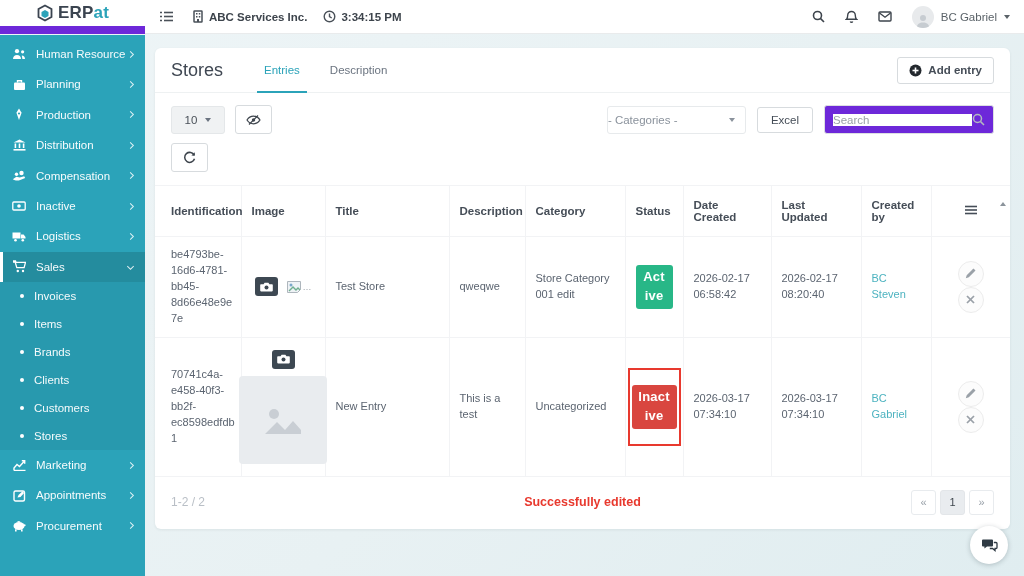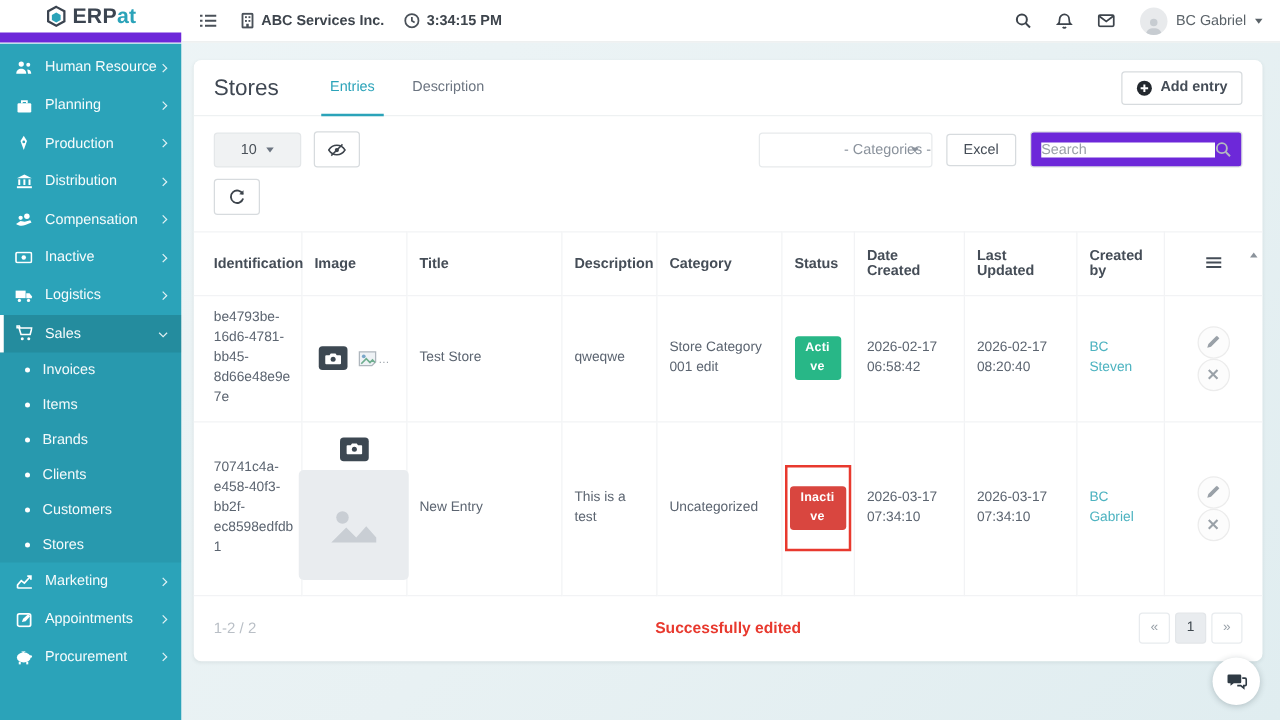--- a/index.html
+++ b/index.html
@@ -39,41 +39,41 @@
   .tabs { display:flex; height:100%; }
   .tab { display:flex; align-items:center; padding:0 15px; font-size:11.5px; color:#6b7480; cursor:pointer; position:relative; }
   .tab.active { color:#2ba3b9; }
   .tab.active::after { content:""; position:absolute; left:8px; right:8px; bottom:-1px; height:2px; background:#2ba3b9; }
   .btn { display:inline-flex; align-items:center; gap:6px; border:1px solid #d7dbde; background:#fff; border-radius:3px; font-size:11.5px; color:#454d57; padding:6px 11px; cursor:pointer; font-family:inherit; }
   .add-entry { margin-left:auto; font-weight:bold; }
   
   .toolbar { padding:12px 16px 0; }
   .t-row { display:flex; align-items:center; }
   .sel { display:inline-flex; align-items:center; justify-content:center; gap:8px; height:28px; border-radius:3px; font-size:11.5px; cursor:pointer; }
-  .sel-size { width:70px; background:#f0f2f3; border:1px solid #e4e7e9; color:#4a5159; }
+  .sel-size { width:54px; background:#f0f2f3; border:1px solid #e4e7e9; color:#4a5159; }
   .icon-btn { width:37px; height:29px; border:1px solid #d7dbde; background:#fff; border-radius:3px; display:inline-flex; align-items:center; justify-content:center; color:#4a5159; cursor:pointer; }
   .eye-btn { margin-left:10px; }
   .t-right { margin-left:auto; display:flex; align-items:center; }
-  .sel-cat { width:139px; border:1px solid #e7eaec; color:#8a929c; justify-content:flex-end; position:relative; }
+  .sel-cat { width:139px; border:1px solid #e7eaec; color:#8a929c; justify-content:flex-start; position:relative; }
   .sel-cat .caret-down { border-top-color:#8a929c; position:absolute; right:10px; }
   .excel-btn { margin-left:11px; padding:6px 13px; }
   .search-wrap { margin-left:11px; width:170px; height:29px; border:1px solid #dcdfe2; border-radius:3px; display:flex; align-items:center; padding:0 8px; background:#6d28d9; }
   .search-wrap input { border:none; outline:none; flex:1; font-size:11.5px; color:#5b6470; font-family:inherit; min-width:0; }
   .search-wrap input::placeholder { color:#9aa1a8; }
   .refresh-row { margin-top:9px; }
   
   table { width:100%; border-collapse:collapse; table-layout:fixed; margin-top:13px; }
   th, td { border:1px solid #f2f3f5; vertical-align:middle; }
   th { font-size:11.5px; font-weight:bold; color:#454d57; text-align:left; padding:13px 10px; }
   td { font-size:11px; color:#5b6470; padding:10px; overflow-wrap:anywhere; line-height:1.45; }
   th:first-child, td:first-child { border-left:none; padding-left:16px; padding-right:4px; }
   th:last-child, td:last-child { border-right:none; }
   thead th { border-top:1px solid #f2f3f5; }
   .c-center { text-align:center; }
-  .badge { display:inline-block; font-size:10px; font-weight:bold; color:#fff; padding:3px 6px; border-radius:3px; letter-spacing:.2px; }
+  .badge { display:inline-block; font-size:13px; font-weight:bold; color:#fff; padding:3px 6px; border-radius:3px; letter-spacing:.2px; }
   .badge-active { background:#28b787; }
   .badge-inactive { background:#d9463f; }
   .hl-box { display:inline-block; border:2px solid #e8392e; padding:15px 2px; min-width:50px; }
   .link { color:#4db3c0; cursor:pointer; }
   .img-cell-1 { display:flex; align-items:center; justify-content:center; gap:8px; }
   .cam-badge { width:23px; height:19px; background:#3d4852; border-radius:3px; display:inline-flex; align-items:center; justify-content:center; color:#fff; flex:none; }
   .broken { display:flex; align-items:flex-end; gap:1px; color:#9aa1a8; font-size:9px; }
   .img-cell-2 { display:flex; flex-direction:column; align-items:center; gap:7px; padding:2px 0; }
   .placeholder { width:88px; height:88px; background:#e9ecef; border-radius:4px; display:flex; align-items:center; justify-content:center; color:#c9ced4; }
   .circle-btn { width:26px; height:26px; border-radius:50%; border:1px solid #ececec; background:#fcfcfc; display:inline-flex; align-items:center; justify-content:center; color:#9aa1a8; margin:0 3px; cursor:pointer; }

